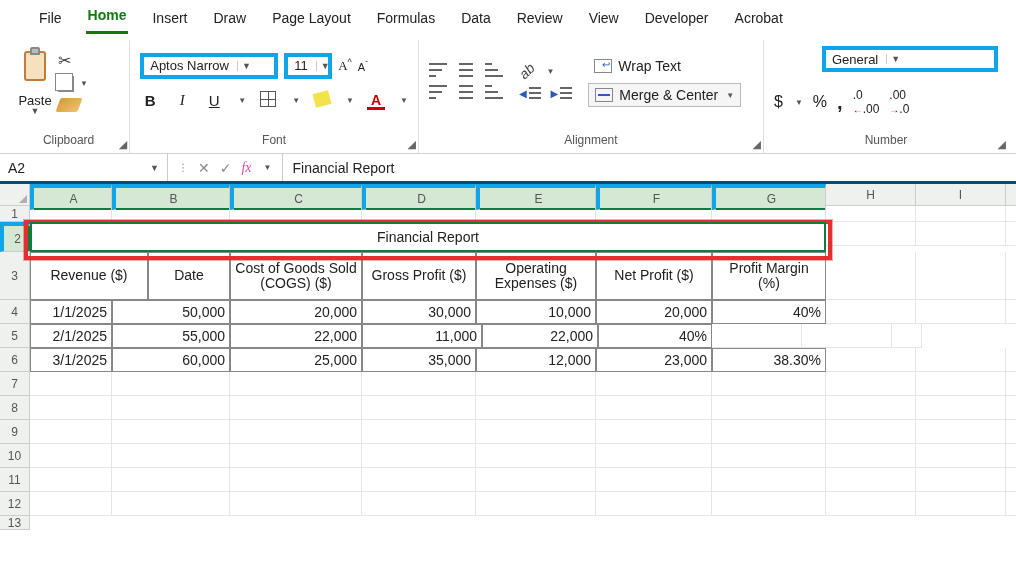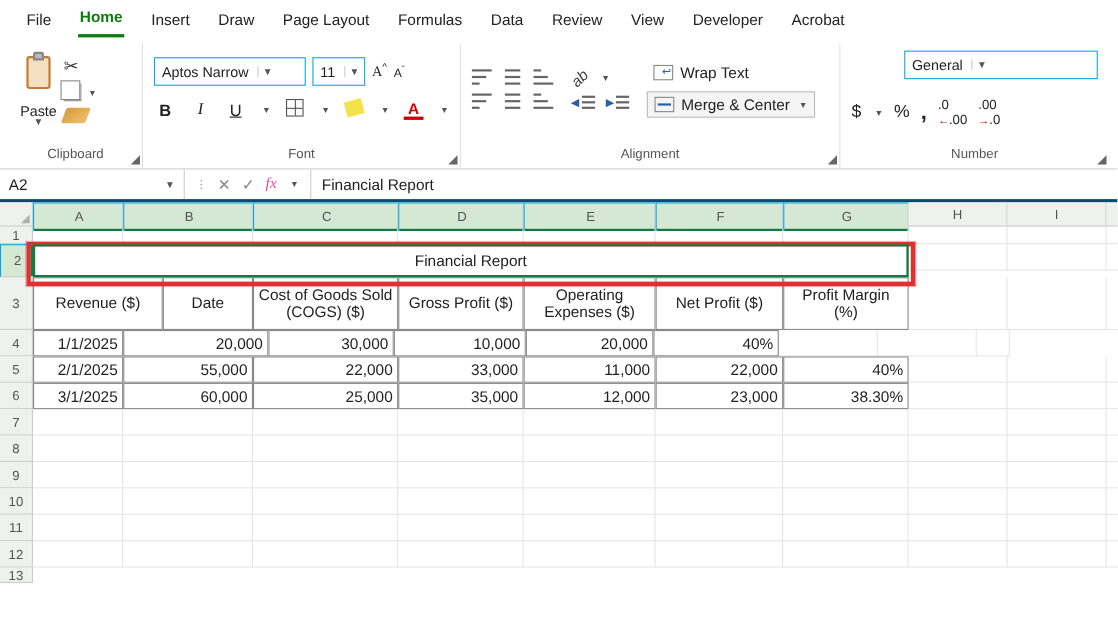--- a/index.html
+++ b/index.html
@@ -1,19 +1,19 @@
 <!DOCTYPE html>
 <html><head>
 <meta charset="utf-8">
 <style>
   * { box-sizing: border-box; font-family: "Segoe UI", Arial, sans-serif; }
   body { margin:0; background:#fff; width:1016px; height:566px; overflow:hidden; font-size:14px; color:#222; }
 
   
-  .tabs { display:flex; align-items:flex-end; padding:6px 0 0 22px; height:34px; }
+  .tabs { display:flex; align-items:flex-end; padding:6px 0 0 37px; height:34px; }
   .tab { margin-right:22px; padding:4px 2px 8px 2px; cursor:pointer; }
   .tab.active { color:#0f7b0f; border-bottom:3px solid #0f7b0f; font-weight:600; }
 
   
   .ribbon { display:flex; border-bottom:1px solid #d0d0d0; padding:6px 8px 0 8px; height:120px; }
   .group { border-right:1px solid #e0e0e0; padding:2px 10px 2px 10px; display:flex; flex-direction:column; justify-content:space-between; position:relative; }
   .group:last-child { border-right:none; }
   .group-body { display:flex; align-items:center; min-height:78px; }
   .group-label { text-align:center; font-size:12px; color:#555; padding:2px 0 4px 0; position:relative; }
   .dialog-launcher { position:absolute; right:2px; bottom:2px; font-size:11px; color:#666; cursor:pointer; }
@@ -27,21 +27,21 @@
   .paste-drop { font-size:9px; color:#555; margin-top:-2px; }
   .cliptools { display:flex; flex-direction:column; gap:6px; }
   .ct-row { display:flex; align-items:center; gap:4px; }
   .scissors { color:#333; font-size:16px; }
   .copy-icon { width:16px; height:16px; border:1.5px solid #888; position:relative; background:#fff; }
   .copy-icon::after { content:""; position:absolute; left:-4px; top:-4px; width:16px; height:16px; border:1.5px solid #888; background:#fff; }
   .brush-icon { width:22px; height:14px; background:linear-gradient(135deg,#d49a3a,#f0c070); transform:skewX(-20deg); border-radius:2px; }
 
   
   .font-inputs { display:flex; gap:6px; margin-bottom:8px; align-items:center; }
-  .sel { border:1px solid #0ea5e9; background:#fff; height:26px; display:flex; align-items:center; padding:0 4px 0 6px; font-size:13px; }
+  .sel { border:4px solid #0ea5e9; background:#fff; height:26px; display:flex; align-items:center; padding:0 4px 0 6px; font-size:13px; }
   .sel .sel-text { padding-right:4px; }
   .sel .sel-arrow { font-size:9px; color:#555; padding-left:4px; border-left:1px solid #ccc; margin-left:4px; }
   .font-btns { display:flex; gap:12px; align-items:center; }
   .fbtn { min-width:20px; text-align:center; cursor:pointer; font-size:15px; }
   .bold { font-weight:bold; }
   .italic { font-style:italic; font-family:"Times New Roman",serif; }
   .underline { text-decoration:underline; }
   .border-icon { width:16px; height:16px; border:1px solid #555; display:inline-block; position:relative; }
   .border-icon::before, .border-icon::after { content:""; position:absolute; background:#555; }
   .border-icon::before { left:50%; top:0; width:1px; height:100%; }
@@ -386,34 +386,34 @@
         <div class="cell hdr-cell wE">Operating Expenses ($)</div>
         <div class="cell hdr-cell wF">Net Profit ($)</div>
         <div class="cell hdr-cell wG">Profit Margin (%)</div>
         <div class="cell wH" style="height:48px"></div>
         <div class="cell wI" style="height:48px"></div>
         <div class="cell wJ" style="height:48px"></div>
       </div>
 
       <div class="row">
         <div class="cell dcell date wA">1/1/2025</div>
+        <div class="cell dcell wB">50,000</div>
         <div class="cell dcell wC">20,000</div>
         <div class="cell dcell wD">30,000</div>
         <div class="cell dcell wE">10,000</div>
         <div class="cell dcell wF">20,000</div>
         <div class="cell dcell wG">40%</div>
         <div class="cell wH"></div>
         <div class="cell wI"></div>
         <div class="cell wJ"></div>
       </div>
       <div class="row">
         <div class="cell dcell date wA">2/1/2025</div>
         <div class="cell dcell wB">55,000</div>
         <div class="cell dcell wC">22,000</div>
-        <div class="cell dcell wD">33,000</div>
         <div class="cell dcell wE">11,000</div>
         <div class="cell dcell wF">22,000</div>
         <div class="cell dcell wG">40%</div>
         <div class="cell wH"></div>
         <div class="cell wI"></div>
         <div class="cell wJ"></div>
       </div>
       <div class="row">
         <div class="cell dcell date wA">3/1/2025</div>
         <div class="cell dcell wB">60,000</div>

